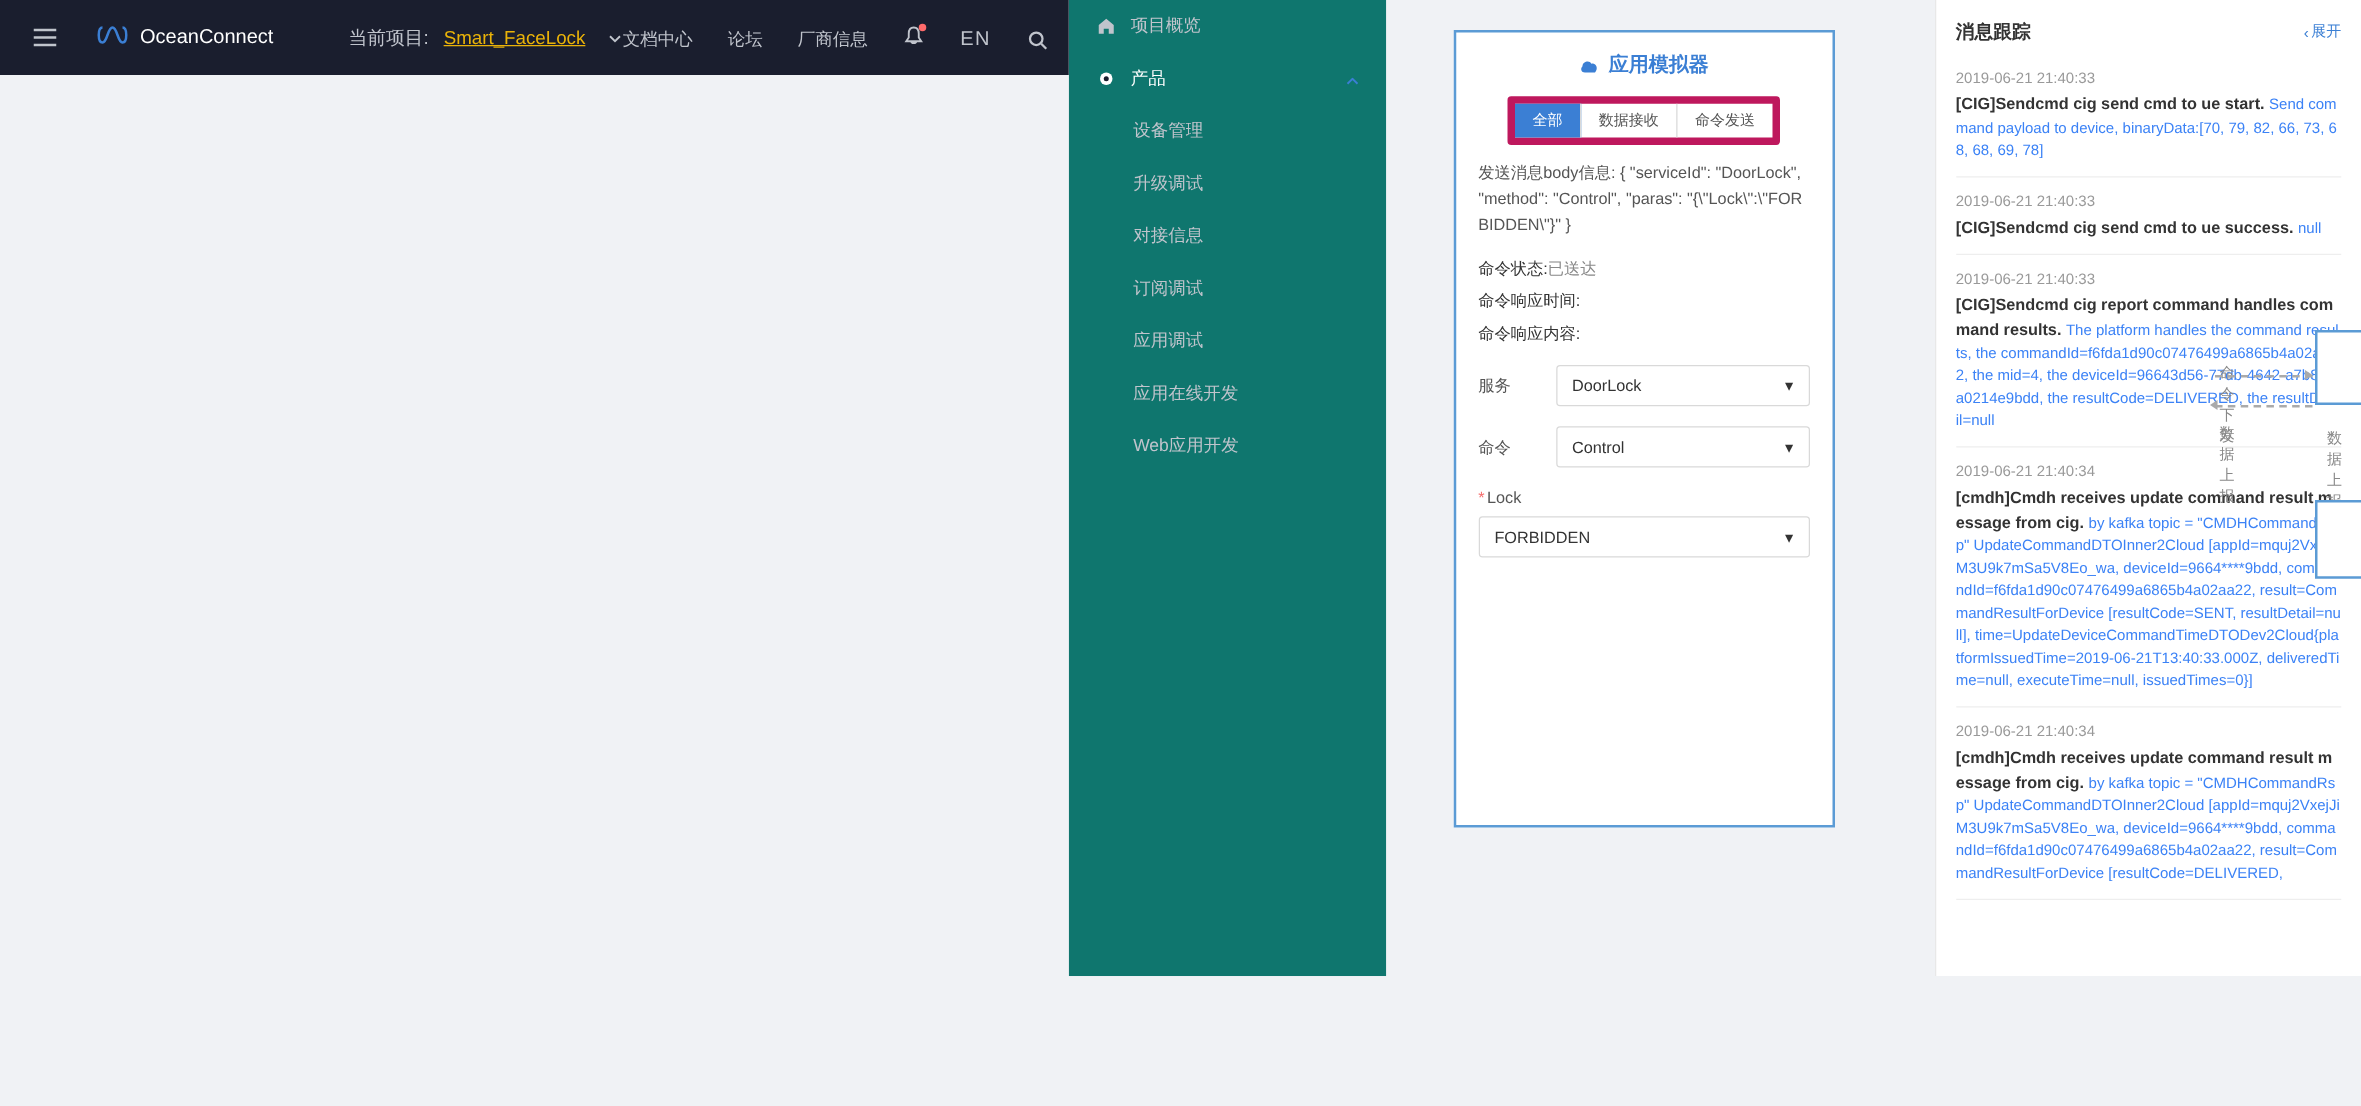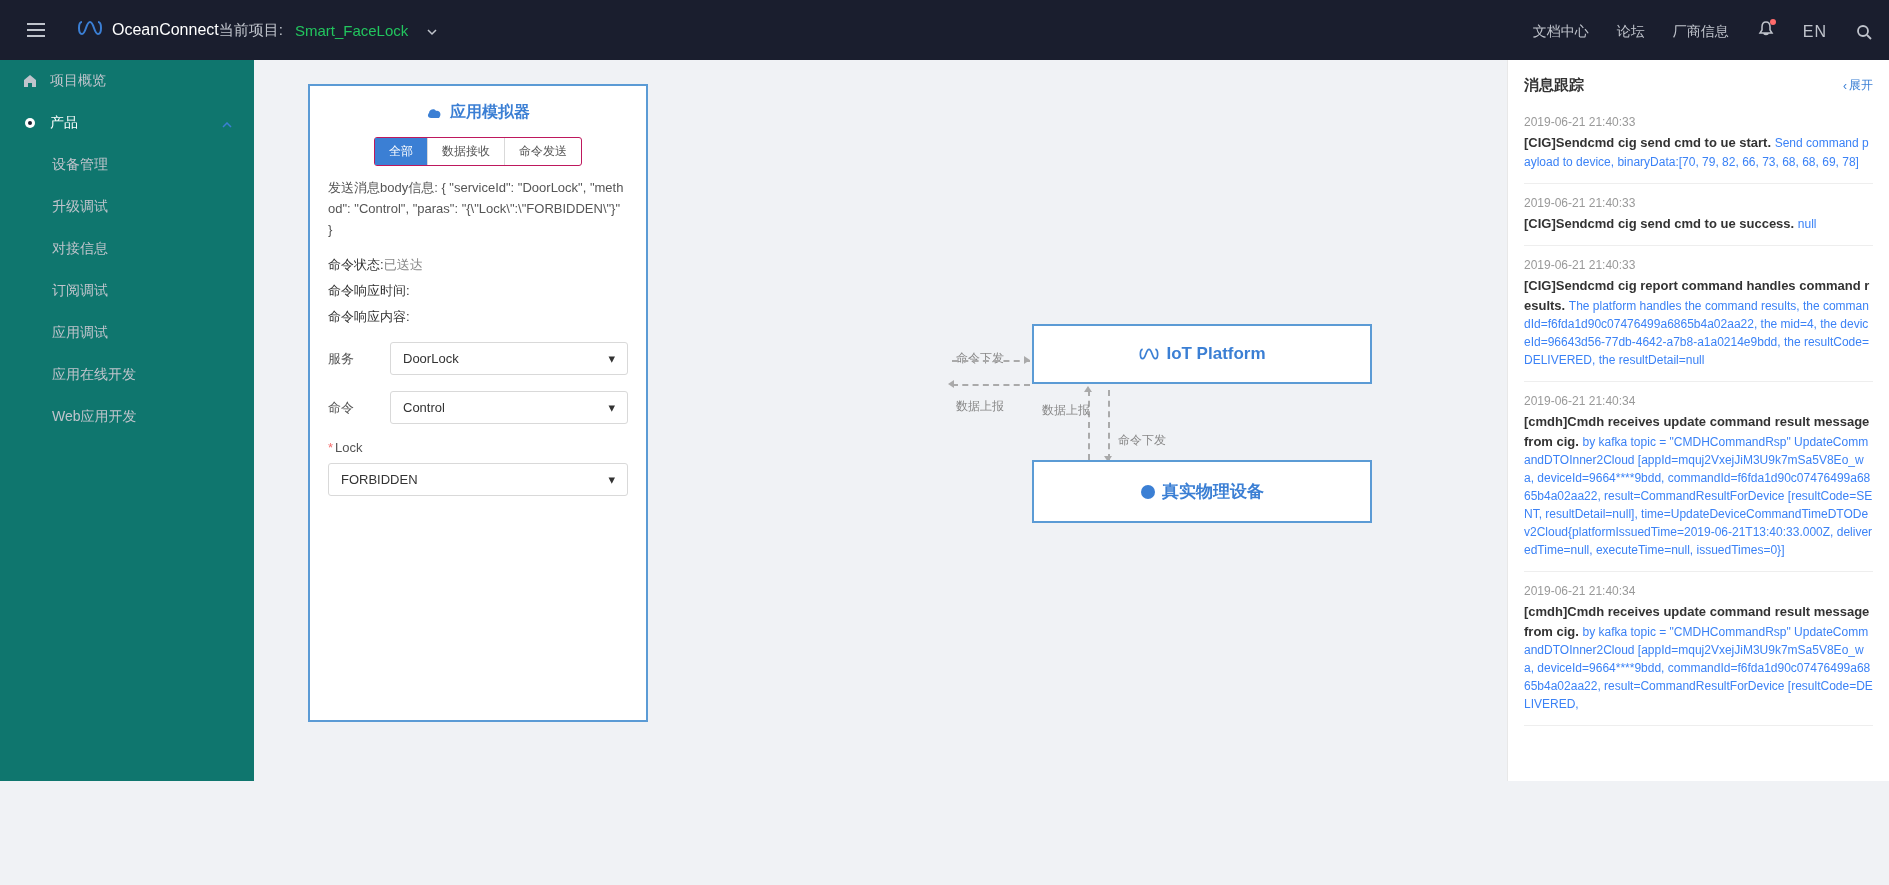--- a/index.html
+++ b/index.html
@@ -1,27 +1,27 @@
 <!DOCTYPE html>
 <html><head>
 <meta charset="utf-8">
 <style>
 * { margin: 0; padding: 0; box-sizing: border-box; font-family: -apple-system, BlinkMacSystemFont, "Segoe UI", Arial, sans-serif; }
 body { background: #f0f2f5; overflow: hidden; }
-.app { display: flex; flex-direction: column; height: 781px; width: 1889px; }
+.app { display: flex; flex-direction: row; height: 781px; width: 1889px; }
 
 .topbar { height: 60px; background: #1a1e2e; display: flex; align-items: center; color: #c0c4cc; padding: 0 16px; }
 .hamburger { width: 40px; display: flex; flex-direction: column; gap: 4px; align-items: center; justify-content: center; cursor: pointer; }
 .hamburger span { width: 18px; height: 2px; background: #c0c4cc; }
 .logo { display: flex; align-items: center; gap: 8px; margin-left: 20px; }
 .logo-icon svg { stroke: #3b7fd4; }
 .logo-text { color: #fff; font-weight: 500; font-size: 16px; }
-.project { display: flex; align-items: center; gap: 12px; font-size: 15px; }
+.project { margin-left: 60px; display: flex; align-items: center; gap: 12px; font-size: 15px; }
 .project-label { color: #c0c4cc; }
-.project-name { color: #22c55e; }
+.project-name { color: #eab308; text-decoration: underline; }
 .project-chevron { margin-left: 6px; }
 .top-right { margin-left: auto; display: flex; align-items: flex-end; gap: 28px; font-size: 14px; }
 .top-link { color: #c0c4cc; cursor: pointer; }
 .bell { position: relative; }
 .bell-dot { position: absolute; top: -1px; right: -1px; width: 6px; height: 6px; background: #ff6b6b; border-radius: 50%; }
 .lang { color: #c0c4cc; font-size: 16px; letter-spacing: 1px; }
 .search-icon { display: flex; align-items: center; }
 
 .body { flex: 1; display: flex; overflow: hidden; }
 
@@ -30,21 +30,21 @@
 .side-item.group { color: #fff; }
 .side-item.sub { padding-left: 52px; }
 .side-item.active { background: #0d1018; color: #fff; }
 .side-item .chev { margin-left: auto; }
 .side-icon { width: 16px; display: flex; justify-content: center; }
 
 .main { flex: 1; display: flex; background: #f0f2f5; overflow: hidden; }
 
 .sim-panel { width: 340px; margin: 24px 0 0 54px; border: 2px solid #5b9bd5; background: #fff; padding: 16px 18px 24px; font-size: 13px; display: flex; flex-direction: column; height: 638px; }
 .sim-title { color: #3b7fd4; font-weight: bold; text-align: center; font-size: 16px; display: flex; justify-content: center; align-items: center; gap: 6px; margin-bottom: 14px; }
-.tabs { display: flex; border: 1px solid #be185d; width: fit-content; margin: 0 auto 12px; border-radius: 3px; }
+.tabs { display: flex; border: 6px solid #be185d; width: fit-content; margin: 0 auto 12px; border-radius: 3px; }
 .tab { padding: 5px 14px; font-size: 12px; cursor: pointer; border-right: 1px solid #d9d9d9; color: #555; }
 .tab:last-child { border-right: none; }
 .tab.active { background: #3b7fd4; color: #fff; }
 .info-block { color: #555; line-height: 1.6; font-size: 13px; margin-bottom: 8px; word-break: break-all; }
 .info-row { margin-top: 8px; color: #333; font-size: 13px; }
 .info-row .val { color: #888; }
 .form-row { display: flex; align-items: center; margin-top: 16px; gap: 10px; }
 .form-label { width: 52px; color: #555; font-size: 13px; }
 .form-label.req::before { content: "*"; color: #f56c6c; margin-right: 2px; }
 .select { flex: 1; border: 1px solid #d9d9d9; padding: 8px 12px; border-radius: 3px; display: flex; justify-content: space-between; align-items: center; background: #fff; color: #333; cursor: pointer; font-size: 13px; }

